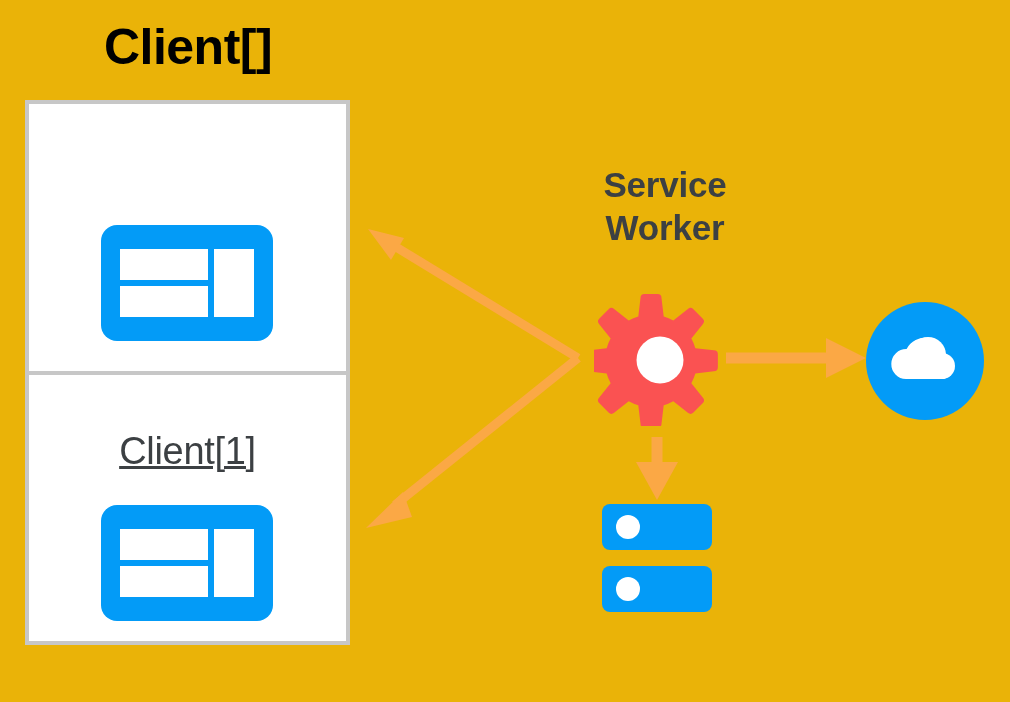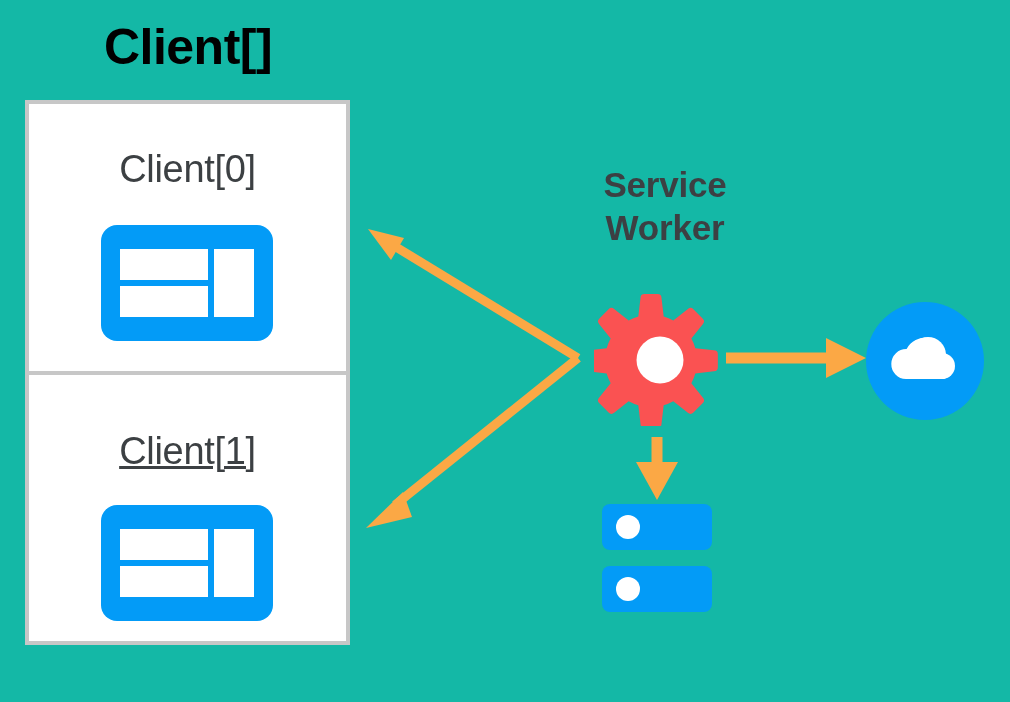--- a/index.html
+++ b/index.html
@@ -11,21 +11,21 @@
   body {
     font-family: "Liberation Sans", sans-serif;
     width: 1010px;
     height: 702px;
     overflow: hidden;
   }
   #stage {
     position: relative;
     width: 1010px;
     height: 702px;
-    background: #14b8a6;
+    background: #eab308;
   }
 
   
   .title-clients {
     position: absolute;
     left: 0px;
     top: 22px;
     width: 376px;
     text-align: center;
     font-size: 50px;
@@ -162,21 +162,20 @@
 </head>
 <body>
 
 <div id="stage">
 
   <div class="title-clients">Client[]</div>
 
   <div id="clients-group"></div>
   <div id="client-divider"></div>
 
-  <div id="client0-label" class="client-label">Client[0]</div>
 
   <div id="browser-icon-0" class="browser-icon">
     <span class="pane pane-tl"></span>
     <span class="pane pane-bl"></span>
     <span class="pane pane-r"></span>
   </div>
 
   <div id="client1-label" class="client-label">Client[1]</div>
 
   <div id="browser-icon-1" class="browser-icon">

